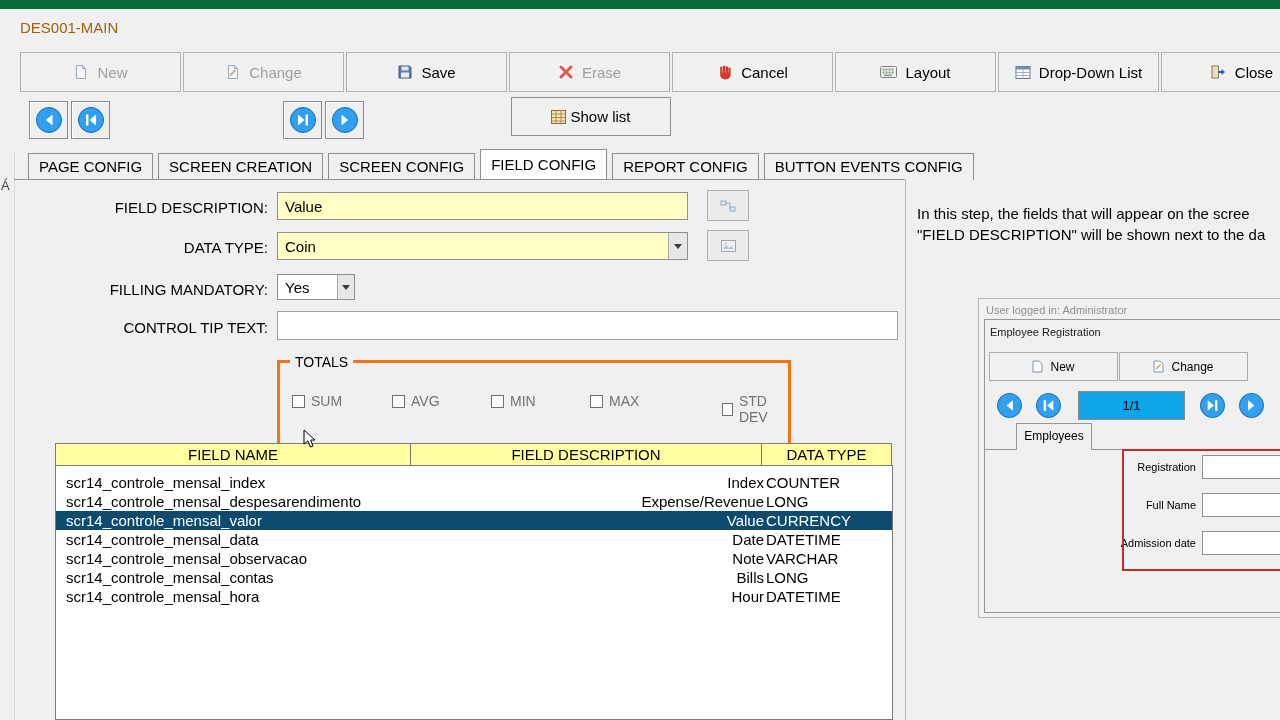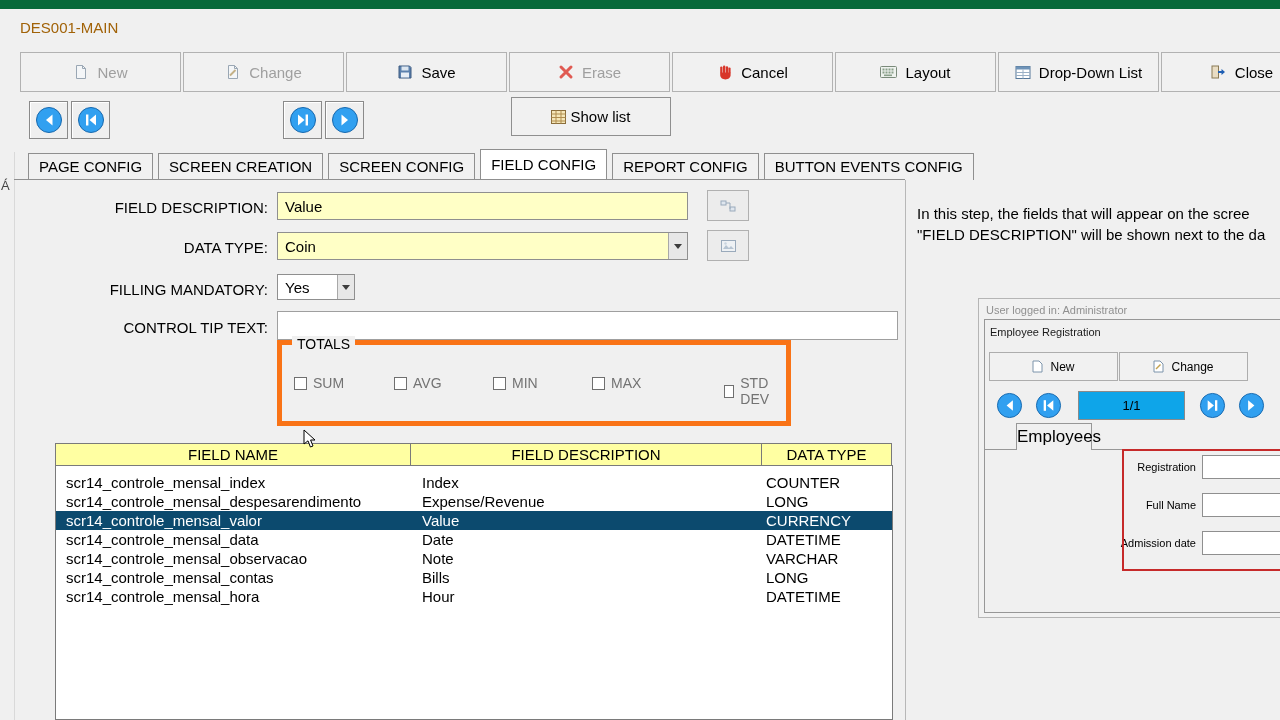--- a/index.html
+++ b/index.html
@@ -44,56 +44,56 @@
                  font-family:"Liberation Sans", sans-serif; color:#000; }
   .combo { position:absolute; border:1px solid #8f8f8f; display:flex; align-items:center; cursor:pointer; }
   .combo .combo-text { flex:1; font-size:15px; padding-left:7px; }
   .combo .dd-btn { width:19px; align-self:stretch; background:#e7e7e7; border-left:1px solid #a8a8a8;
                    display:flex; align-items:center; justify-content:center; }
   .dd-arrow { width:0; height:0; border-left:4px solid transparent; border-right:4px solid transparent; border-top:5px solid #3c3c3c; }
   .side-btn { position:absolute; width:42px; height:31px; background:#ececec; border:1px solid #b0b0b0;
               display:flex; align-items:center; justify-content:center; cursor:pointer; }
 
   
-  .groupbox { position:absolute; left:277px; top:340px; width:514px; height:86px; border:5px solid #f97316; }
+  .groupbox { position:absolute; left:277px; top:360px; width:514px; height:86px; border:3px solid #f97316; }
   .groupbox-legend { position:absolute; top:-9px; left:10px; background:#f0f0f0; padding:0 5px; font-size:14px; color:#000; }
   .cb-item { position:absolute; top:30px; display:flex; align-items:center; gap:6px; font-size:14px; color:#737373; cursor:pointer; }
   .cb-box { width:13px; height:13px; background:#fff; border:1px solid #6f6f6f; display:inline-block; }
 
   
   .tbl-header { position:absolute; left:55px; top:443px; display:flex; z-index:1; }
   .th { height:23px; background:#ffffa2; border:1px solid #7a7a7a; margin-left:-1px; font-size:15px; text-align:center;
         line-height:21px; color:#000; }
   .th:first-child { margin-left:0; }
   .th.c1 { width:356px; } .th.c2 { width:352px; } .th.c3 { width:131px; }
   .tbl-body { position:absolute; left:55px; top:465px; width:838px; height:255px; background:#ffffff; border:1px solid #7a7a7a;
               padding-top:7px; overflow:hidden; }
   .tr { display:flex; height:19px; font-size:15px; line-height:19px; color:#000; cursor:pointer; }
   .tr .td1 { width:356px; padding-left:10px; white-space:nowrap; overflow:hidden; }
-  .tr .td2 { width:352px; padding-left:10px; white-space:nowrap; overflow:hidden; }
+  .tr .td2 { width:352px; padding-left:10px; white-space:nowrap; overflow:hidden;text-align:right; }
   .tr .td3 { width:120px; padding-left:2px; white-space:nowrap; overflow:hidden; }
   .tr.selected { background:#0c4a6e; color:#ffffff; }
 
   
   .help-text { position:absolute; left:917px; top:203px; width:363px; height:46px; font-size:15px; line-height:21px;
                color:#000; overflow:hidden; }
   .help-text div { white-space:nowrap; }
 
   
   .pv-outer { position:absolute; left:978px; top:298px; width:345px; height:320px; background:#f1f1f1; border:1px solid #b5b5b5; }
   .pv-logged { position:absolute; left:986px; top:304px; font-size:11px; color:#909090; white-space:nowrap; }
   .pv-window { position:absolute; left:984px; top:319px; width:345px; height:294px; background:#f0f0f0; border:1px solid #979797; }
   .pv-title { position:absolute; left:990px; top:326px; font-size:11px; color:#1a1a1a; white-space:nowrap; }
   .pv-btn { position:absolute; top:352px; width:129px; height:29px; background:#f1f1f1; border:1px solid #adadad;
             display:flex; align-items:center; justify-content:center; gap:7px; font-size:12px; color:#000; }
   .pv-counter { position:absolute; left:1078px; top:391px; width:107px; height:29px; background:#0ea5e9; border:1px solid #8a8a8a;
                 font-size:13px; text-align:center; line-height:27px; }
   .pv-circle { position:absolute; top:392px; width:27px; height:27px; }
   .pv-tab { position:absolute; left:1016px; top:423px; width:76px; height:27px; background:#f0f0f0; border:1px solid #979797;
-            border-bottom:none; font-size:17px; text-align:center; line-height:25px; z-index:3; }
+            border-bottom:none; font-size:12px; text-align:center; line-height:25px; z-index:3; }
   .pv-tabline { position:absolute; left:985px; top:449px; width:344px; height:1px; background:#979797; z-index:1; }
   .pv-redbox { position:absolute; left:1122px; top:449px; width:260px; height:122px; border:2px solid #c62a2a; z-index:2; }
   .pv-field-label { position:absolute; right:84px; font-size:11px; color:#000; white-space:nowrap; text-align:right; }
   .pv-field-input { position:absolute; left:1202px; width:170px; height:24px; background:#fff; border:1px solid #8f8f8f; }
 
   .cursor-svg { position:absolute; left:303px; top:429px; z-index:9; }
 </style>
 </head>
 <body>
 

